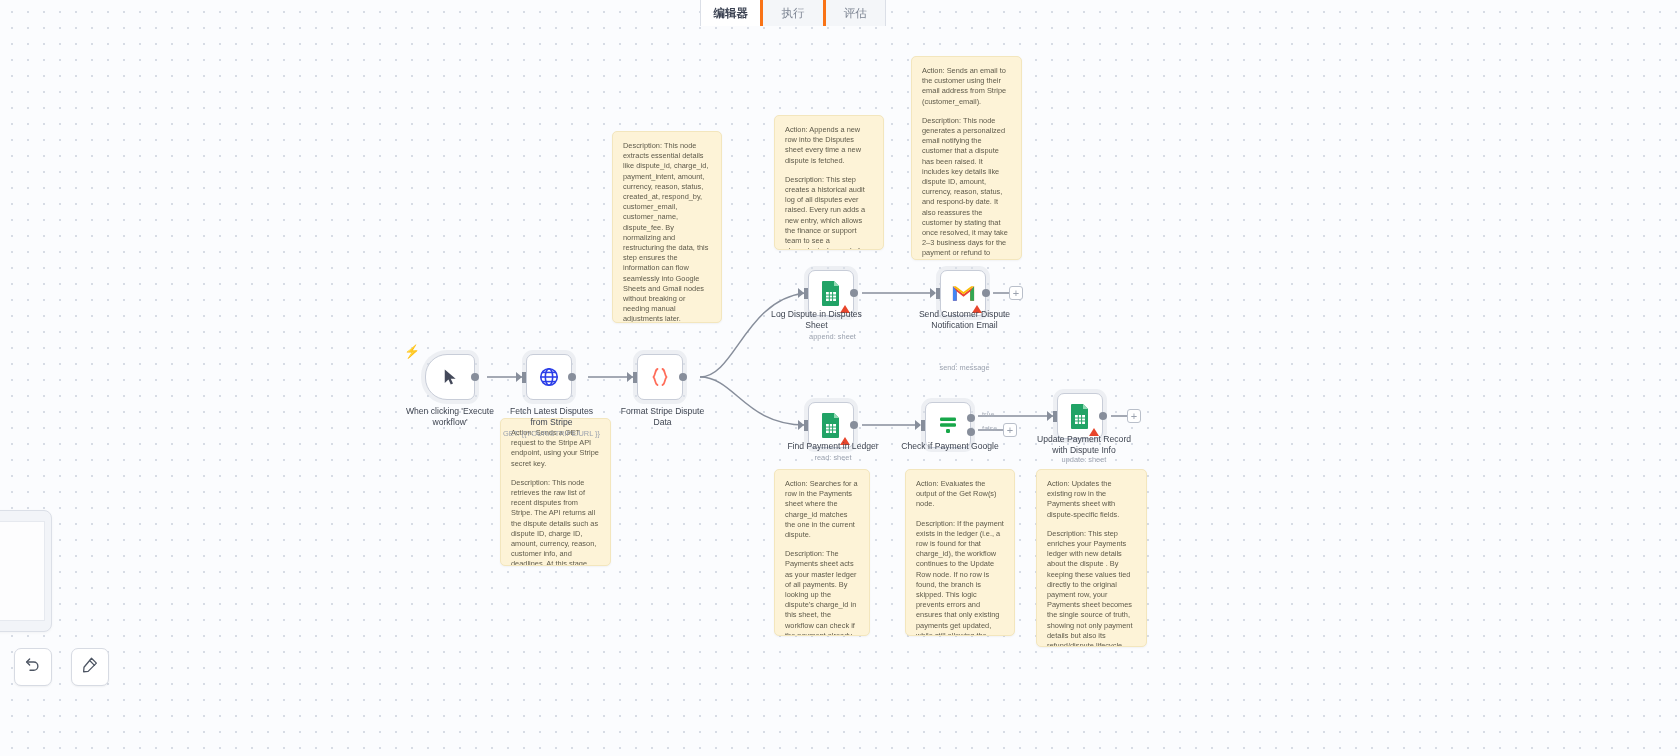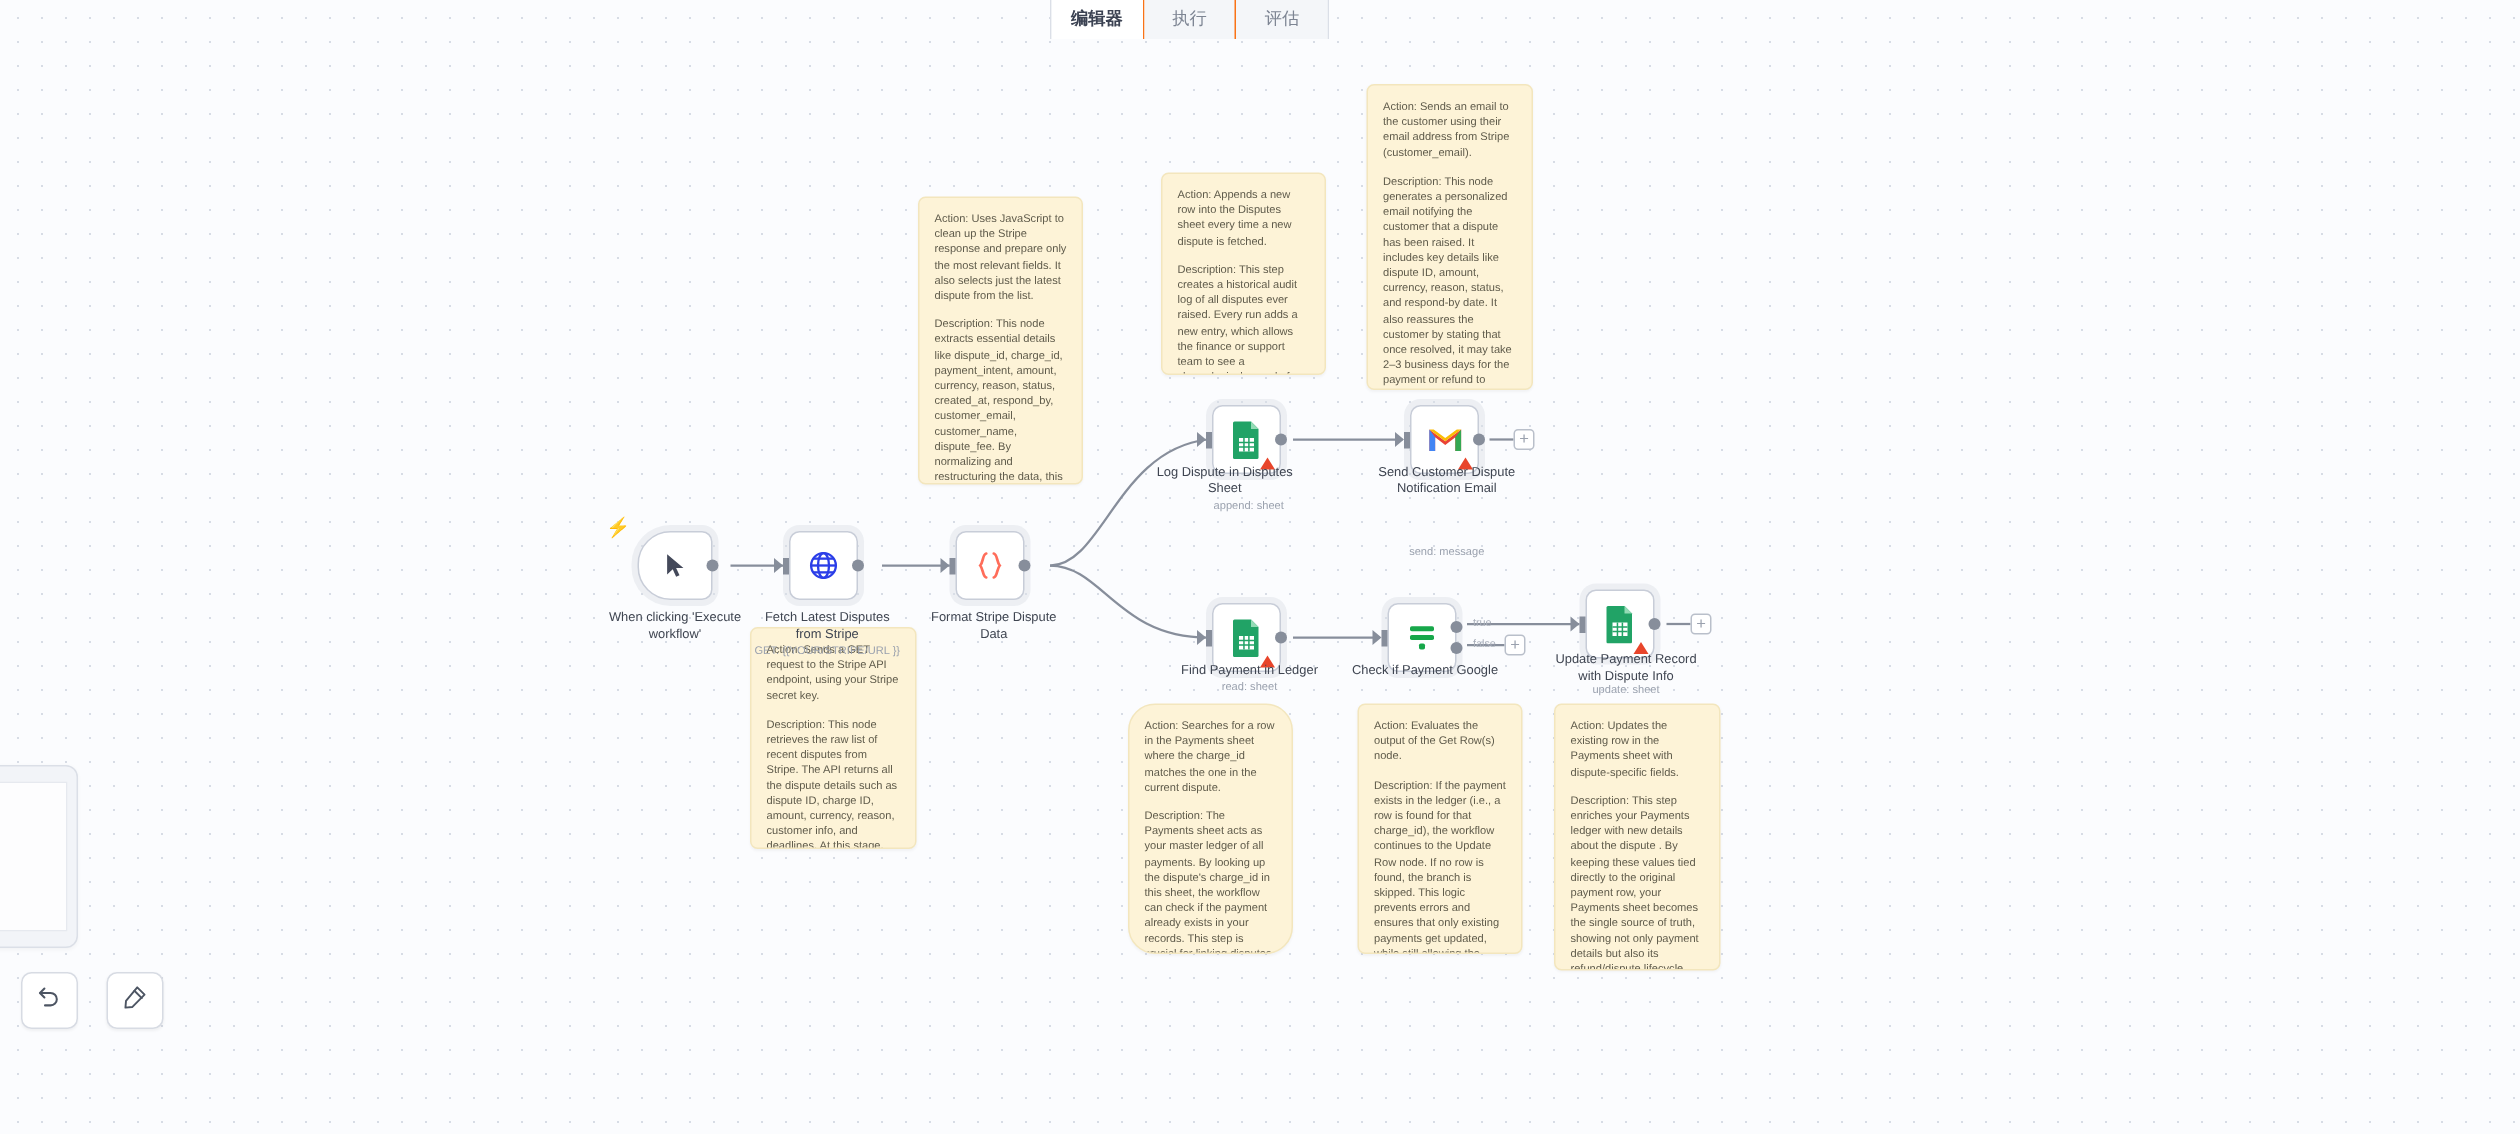--- a/index.html
+++ b/index.html
@@ -27,21 +27,21 @@
     border-radius: 8px 8px 0 0;
     display: flex; align-items: flex-end;
     overflow: hidden;
   }
   .topbar-tab {
     flex: 1; height: 26px; line-height: 26px;
     text-align: center;
     font-size: 11.5px;
     color: #7d8593;
     background: #f4f6f9;
-    border-right: 1px solid #f97316;
+    border-right: 3px solid #f97316;
     cursor: pointer;
     white-space: nowrap;
   }
   .topbar-tab:last-child { border-right: none; }
   .topbar-tab.active { background: #ffffff; color: #3b4252; font-weight: 600; }
 
   
   .note {
     position: absolute;
     background: #fdf3d7;
@@ -204,40 +204,39 @@
 
       <line x1="978" y1="416" x2="1053" y2="416"></line>
 
       <line x1="978" y1="430" x2="1003" y2="430"></line>
 
       <line x1="1111" y1="416" x2="1127" y2="416"></line>
     </g>
   </svg>
 
   <div class="note" style="left:612px; top:131px; width:110px; height:192px;">
-    <p>Action: Uses JavaScript to clean up the Stripe response and prepare only the most relevant fields. It also selects just the latest dispute from the list.</p>
     <p>Description: This node extracts essential details like dispute_id, charge_id, payment_intent, amount, currency, reason, status, created_at, respond_by, customer_email, customer_name, dispute_fee. By normalizing and restructuring the data, this step ensures the information can flow seamlessly into Google Sheets and Gmail nodes without breaking or needing manual adjustments later.</p>
   </div>
 
   <div class="note" style="left:774px; top:115px; width:110px; height:135px;">
     <p>Action: Appends a new row into the Disputes sheet every time a new dispute is fetched.</p>
     <p>Description: This step creates a historical audit log of all disputes ever raised. Every run adds a new entry, which allows the finance or support team to see a chronological record of disputes over time. This sheet acts as your permanent reference to cross-check dispute activity.</p>
   </div>
 
   <div class="note" style="left:911px; top:56px; width:111px; height:204px;">
     <p>Action: Sends an email to the customer using their email address from Stripe (customer_email).</p>
     <p>Description: This node generates a personalized email notifying the customer that a dispute has been raised. It includes key details like dispute ID, amount, currency, reason, status, and respond-by date. It also reassures the customer by stating that once resolved, it may take 2–3 business days for the payment or refund to reflect in their account. This step ensures clear customer communication and reduces confusion, while also keeping your support workload lighter.</p>
   </div>
 
   <div class="note" style="left:500px; top:418px; width:111px; height:148px;">
     <p>Action: Sends a GET request to the Stripe API endpoint, using your Stripe secret key.</p>
     <p>Description: This node retrieves the raw list of recent disputes from Stripe. The API returns all the dispute details such as dispute ID, charge ID, amount, currency, reason, customer info, and deadlines. At this stage, the data is unstructured and includes extra fields you don't need, which is why the Code node comes next.</p>
   </div>
 
-  <div class="note" style="left:752px; top:469px; width:110px; height:167px;border-radius:18px;">
+  <div class="note" style="left:774px; top:469px; width:96px; height:167px;">
     <p>Action: Searches for a row in the Payments sheet where the charge_id matches the one in the current dispute.</p>
     <p>Description: The Payments sheet acts as your master ledger of all payments. By looking up the dispute's charge_id in this sheet, the workflow can check if the payment already exists in your records. This step is crucial for linking disputes back to the original transaction, so that one row in the ledger always reflects the current status of that payment.</p>
   </div>
 
   <div class="note" style="left:905px; top:469px; width:110px; height:167px;">
     <p>Action: Evaluates the output of the Get Row(s) node.</p>
     <p>Description: If the payment exists in the ledger (i.e., a row is found for that charge_id), the workflow continues to the Update Row node. If no row is found, the branch is skipped. This logic prevents errors and ensures that only existing payments get updated, while still allowing the workflow to continue for logging and email notification.</p>
   </div>
 
   <div class="note" style="left:1036px; top:469px; width:111px; height:178px;">

